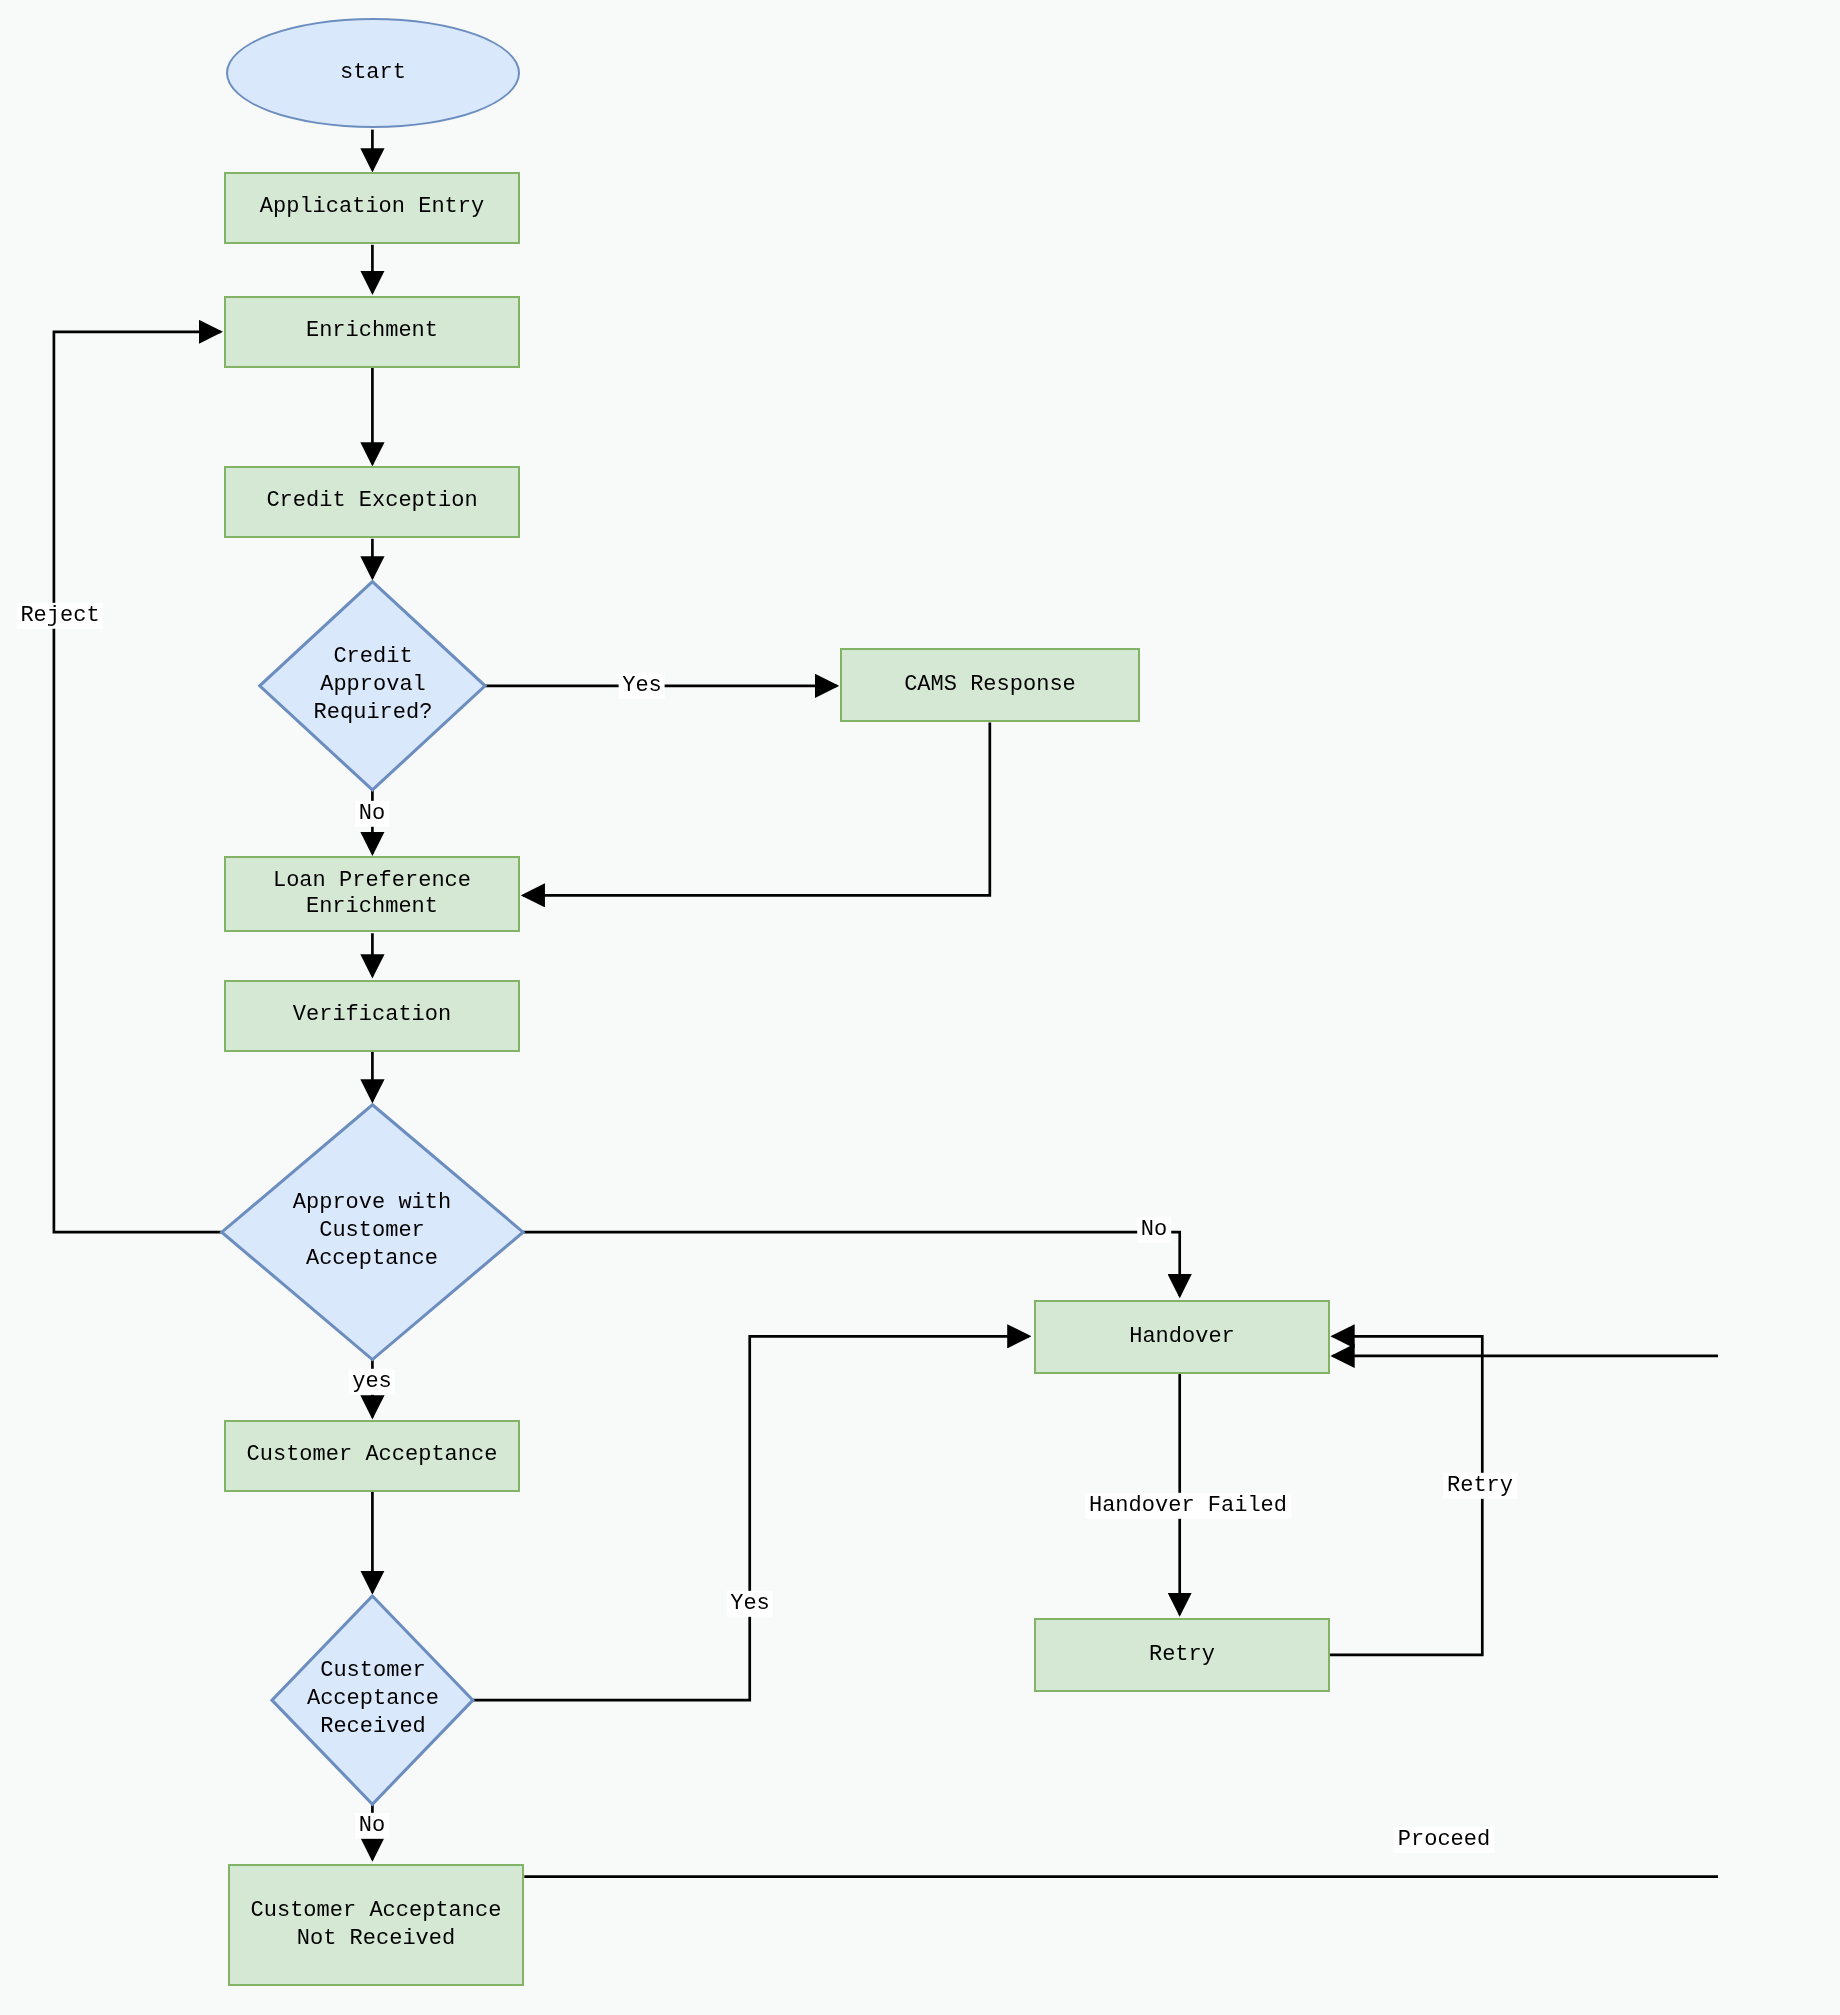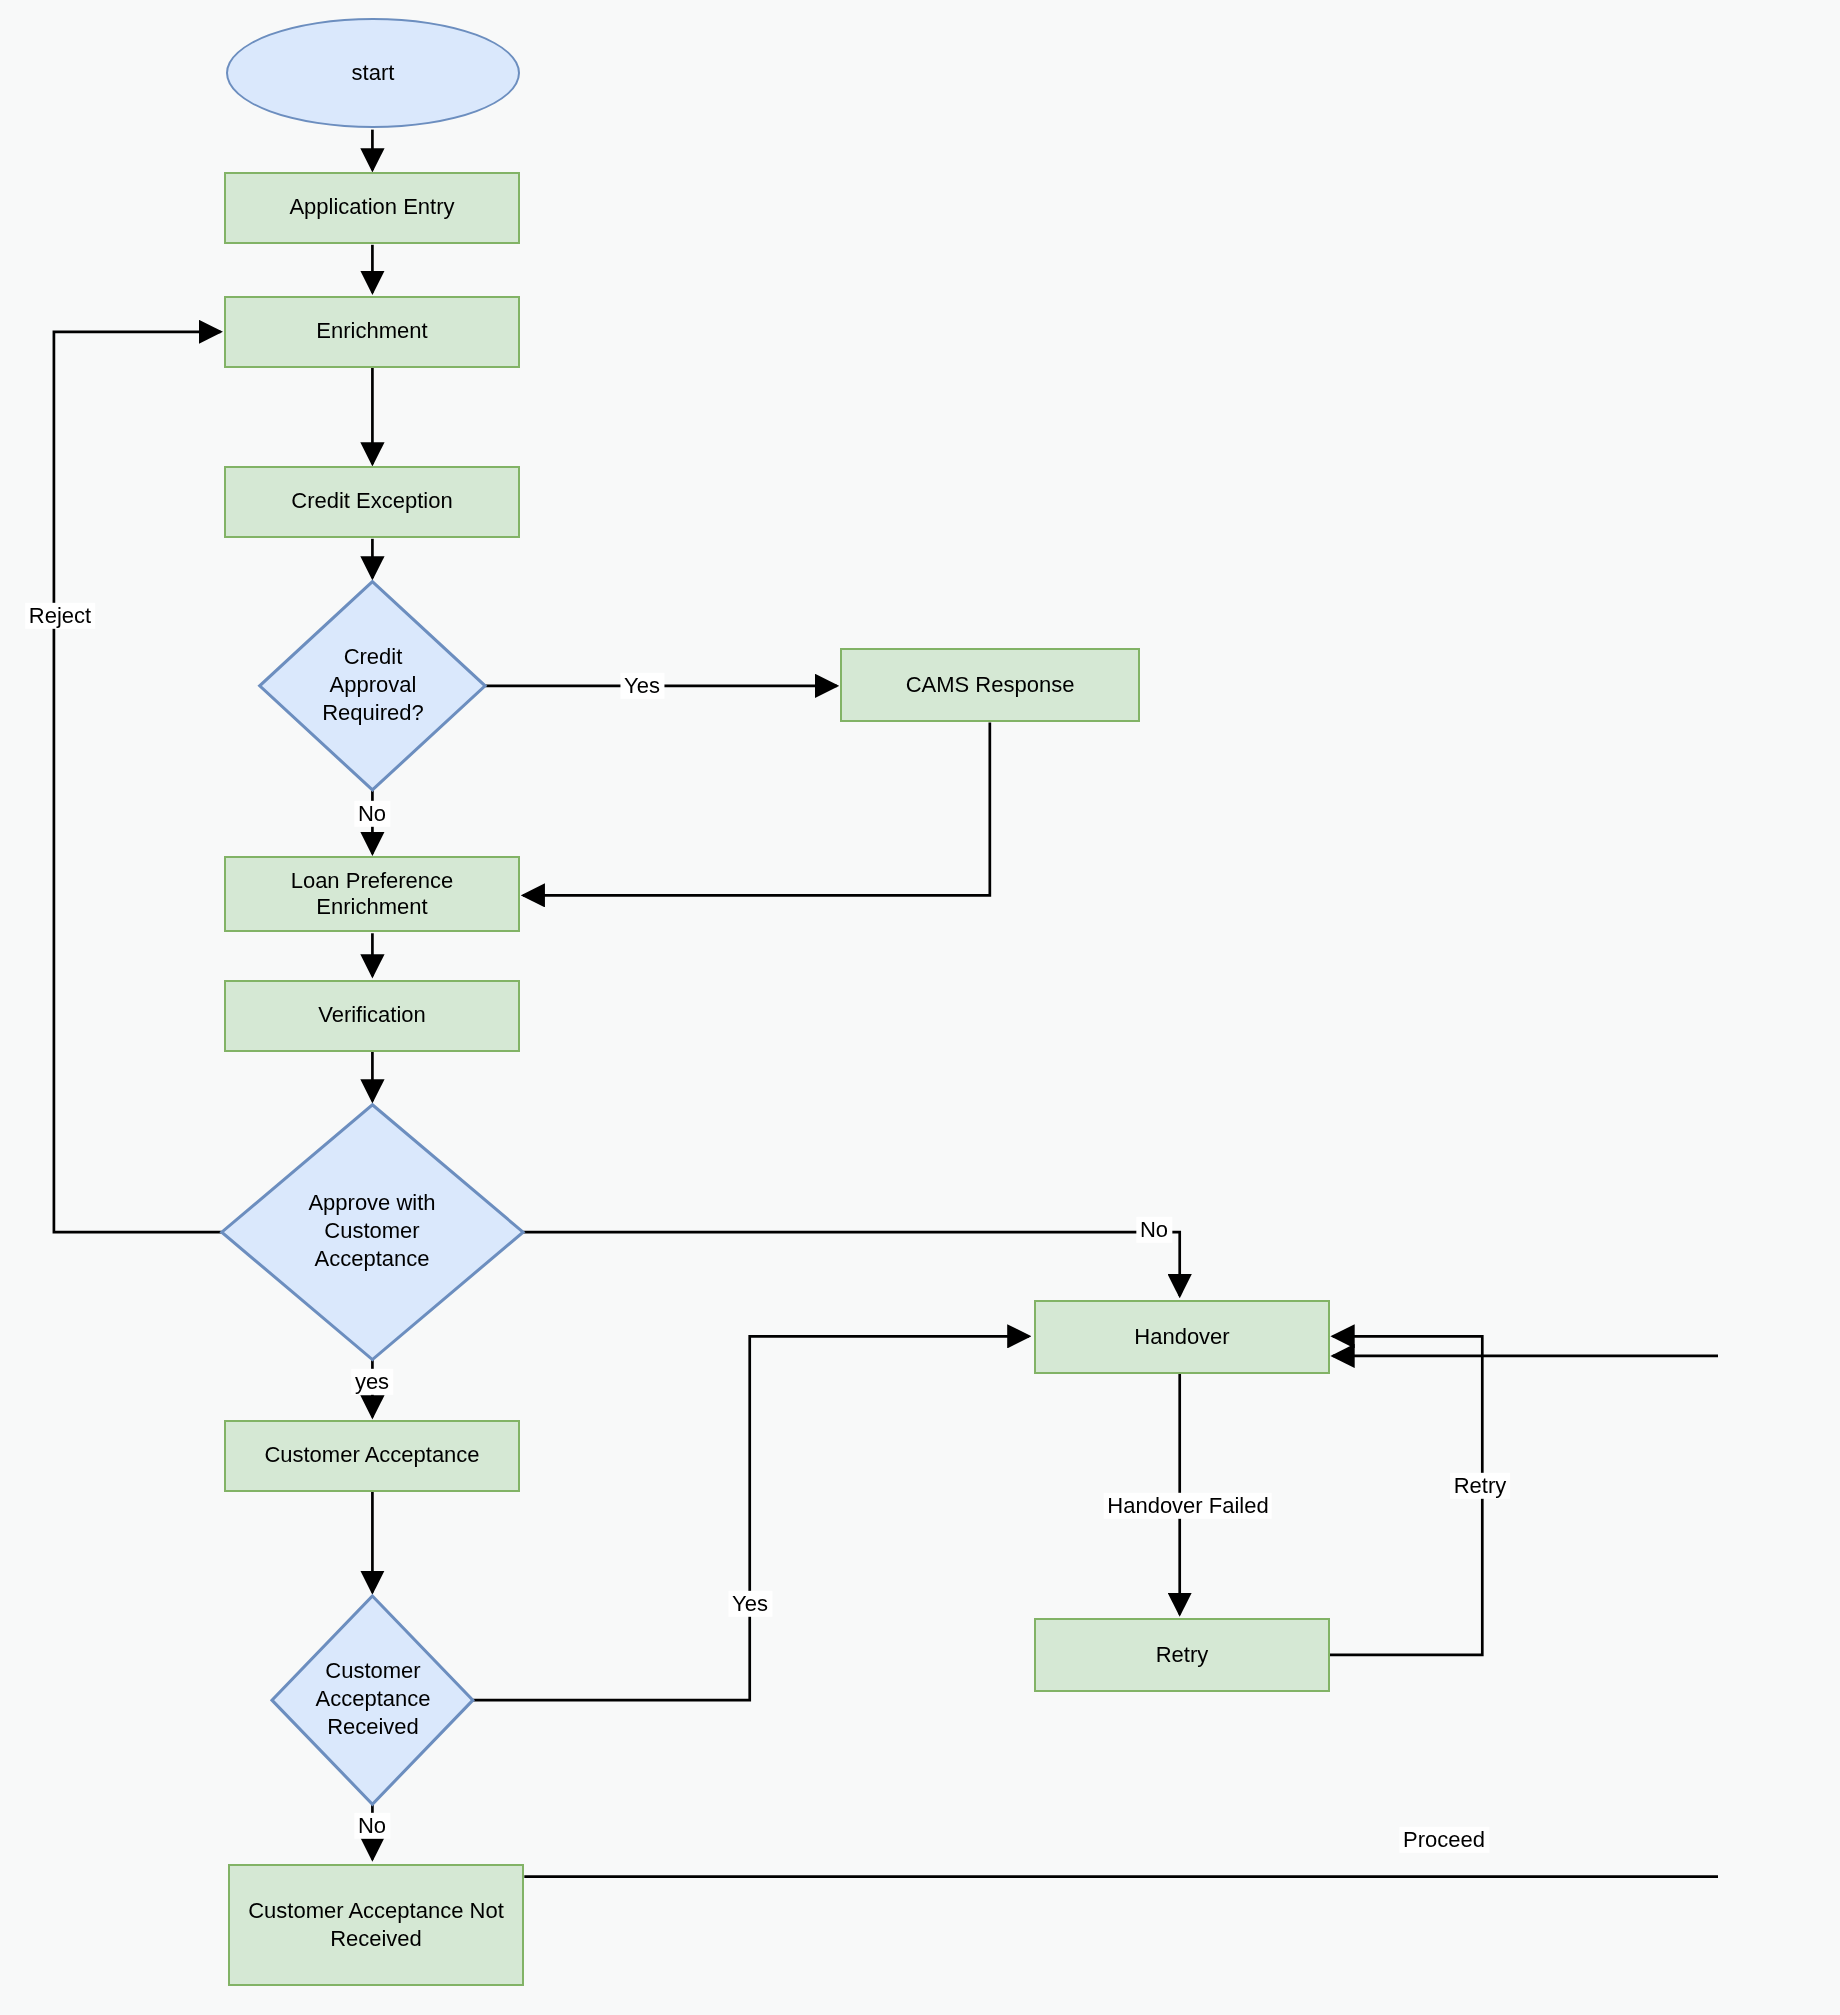--- a/index.html
+++ b/index.html
@@ -7,21 +7,21 @@
     --proc-fill:#d5e8d4;
     --proc-stroke:#82b366;
     --term-fill:#dae8fc;
     --term-stroke:#6c8ebf;
     --edge:#000000;
     --label-bg:#ffffff;
     --ink:#000000;
   }
   html,body{margin:0;padding:0;background:var(--bg);}
   body{font-family:"Liberation Sans", sans-serif;color:var(--ink);}
-  .viewport{width:1718px;height:2015px;overflow:hidden;background:var(--bg);}
+  .viewport{width:1718px;height:2015px;overflow:hidden;background:var(--bg);font-family:Liberation Mono, monospace;}
   .canvas{position:relative;width:920px;height:1008px;background:var(--bg);
           transform:scale(2);transform-origin:0 0;}
   svg.wires{position:absolute;left:0;top:0;width:920px;height:1008px;z-index:1;}
   .node{position:absolute;display:flex;align-items:center;justify-content:center;
         text-align:center;font-size:11px;line-height:1.22;box-sizing:border-box;z-index:2;}
   .process{background:var(--proc-fill);border:1.5px solid var(--proc-stroke);}
   .terminal{background:var(--term-fill);border:1.5px solid var(--term-stroke);border-radius:50%;}
   .dlabel{position:absolute;display:flex;align-items:center;justify-content:center;
           text-align:center;font-size:11px;line-height:1.25;z-index:3;}
   .elabel{position:absolute;transform:translate(-50%,-50%);background:var(--label-bg);

